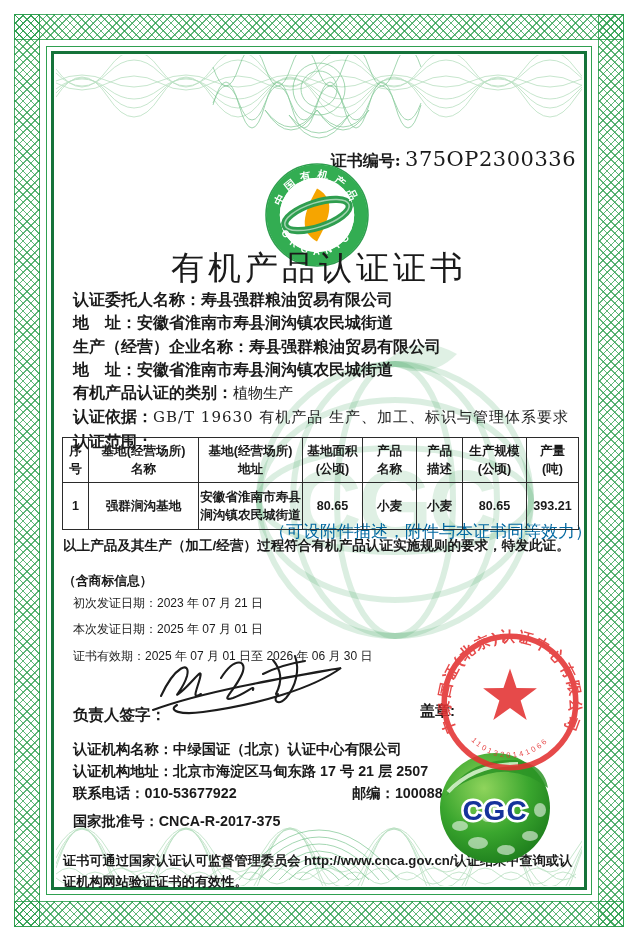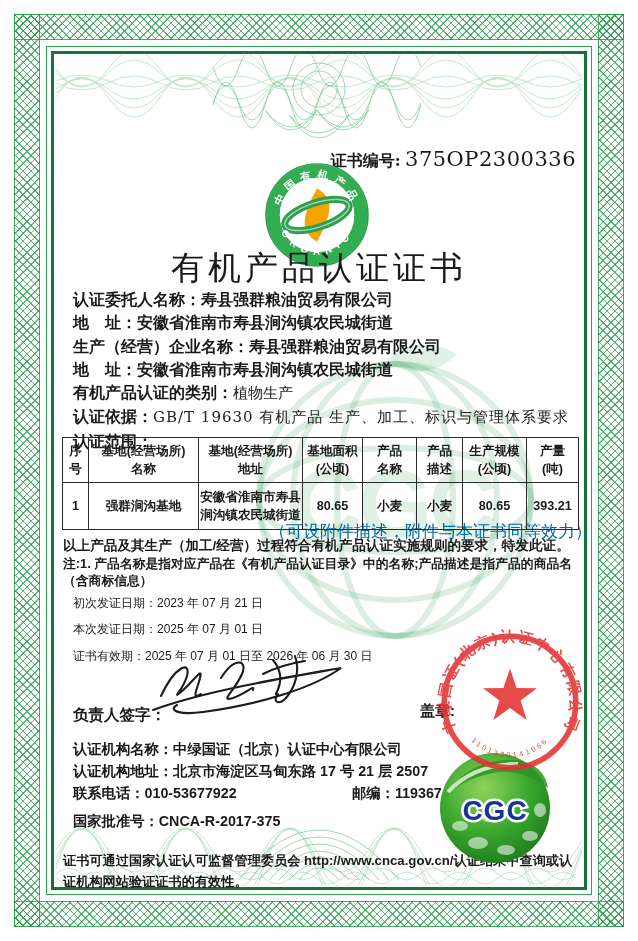--- a/index.html
+++ b/index.html
@@ -191,34 +191,33 @@
           <td>小麦</td>
           <td>小麦</td>
           <td>80.65</td>
           <td>393.21</td>
         </tr>
       </tbody>
     </table>
 
     <div class="attach">（可设附件描述，附件与本证书同等效力）</div>
     <div class="statement">以上产品及其生产（加工/经营）过程符合有机产品认证实施规则的要求，特发此证。</div>
-    <div class="note" style="top:556px;">注:1. 产品名称是指对应产品在《有机产品认证目录》中的名称;产品描述是指产品的商品名</div>
     <div class="note" style="top:573px;">（含商标信息）</div>
 
     <div class="dateline" style="top:595px;">初次发证日期：2023 年 07 月 21 日</div>
     <div class="dateline" style="top:621px;">本次发证日期：2025 年 07 月 01 日</div>
     <div class="dateline" style="top:648px;">证书有效期：2025 年 07 月 01 日至 2026 年 06 月 30 日</div>
 
     <div class="slabel" style="left:73px;top:705px;">负责人签字：</div>
     <div class="slabel" style="left:420px;top:702px;font-size:15px;">盖章:</div>
 
     <div class="orgline" style="top:740px;">认证机构名称：中绿国证（北京）认证中心有限公司</div>
     <div class="orgline" style="top:762px;">认证机构地址：北京市海淀区马甸东路 17 号 21 层 2507</div>
     <div class="orgline" style="top:784px;">联系电话：010-53677922</div>
-    <div class="orgline" style="left:352px;top:784px;">邮编：119367</div>
+    <div class="orgline" style="left:352px;top:784px;">邮编：100088</div>
     <div class="orgline" style="top:812px;">国家批准号：CNCA-R-2017-375</div>
 
     <div class="footer">证书可通过国家认证认可监督管理委员会 http://www.cnca.gov.cn/认证结果中查询或认证机构网站验证证书的有效性。</div>
   </div>
 
   <svg class="sig" width="210" height="72" viewBox="0 0 210 72">
     <g fill="none" stroke="#1c1c1c" stroke-width="2.1" stroke-linecap="round">
       <path d="M16,48 C30,18 46,12 42,28 C38,42 26,52 36,44 C50,32 58,18 55,30 C52,42 46,52 56,46"></path>
       <path d="M76,30 C90,8 103,12 97,26 C89,44 74,54 88,50 C102,45 110,36 108,42"></path>
       <path d="M128,12 C136,22 138,32 131,46 M118,26 C132,19 147,15 160,13"></path>

